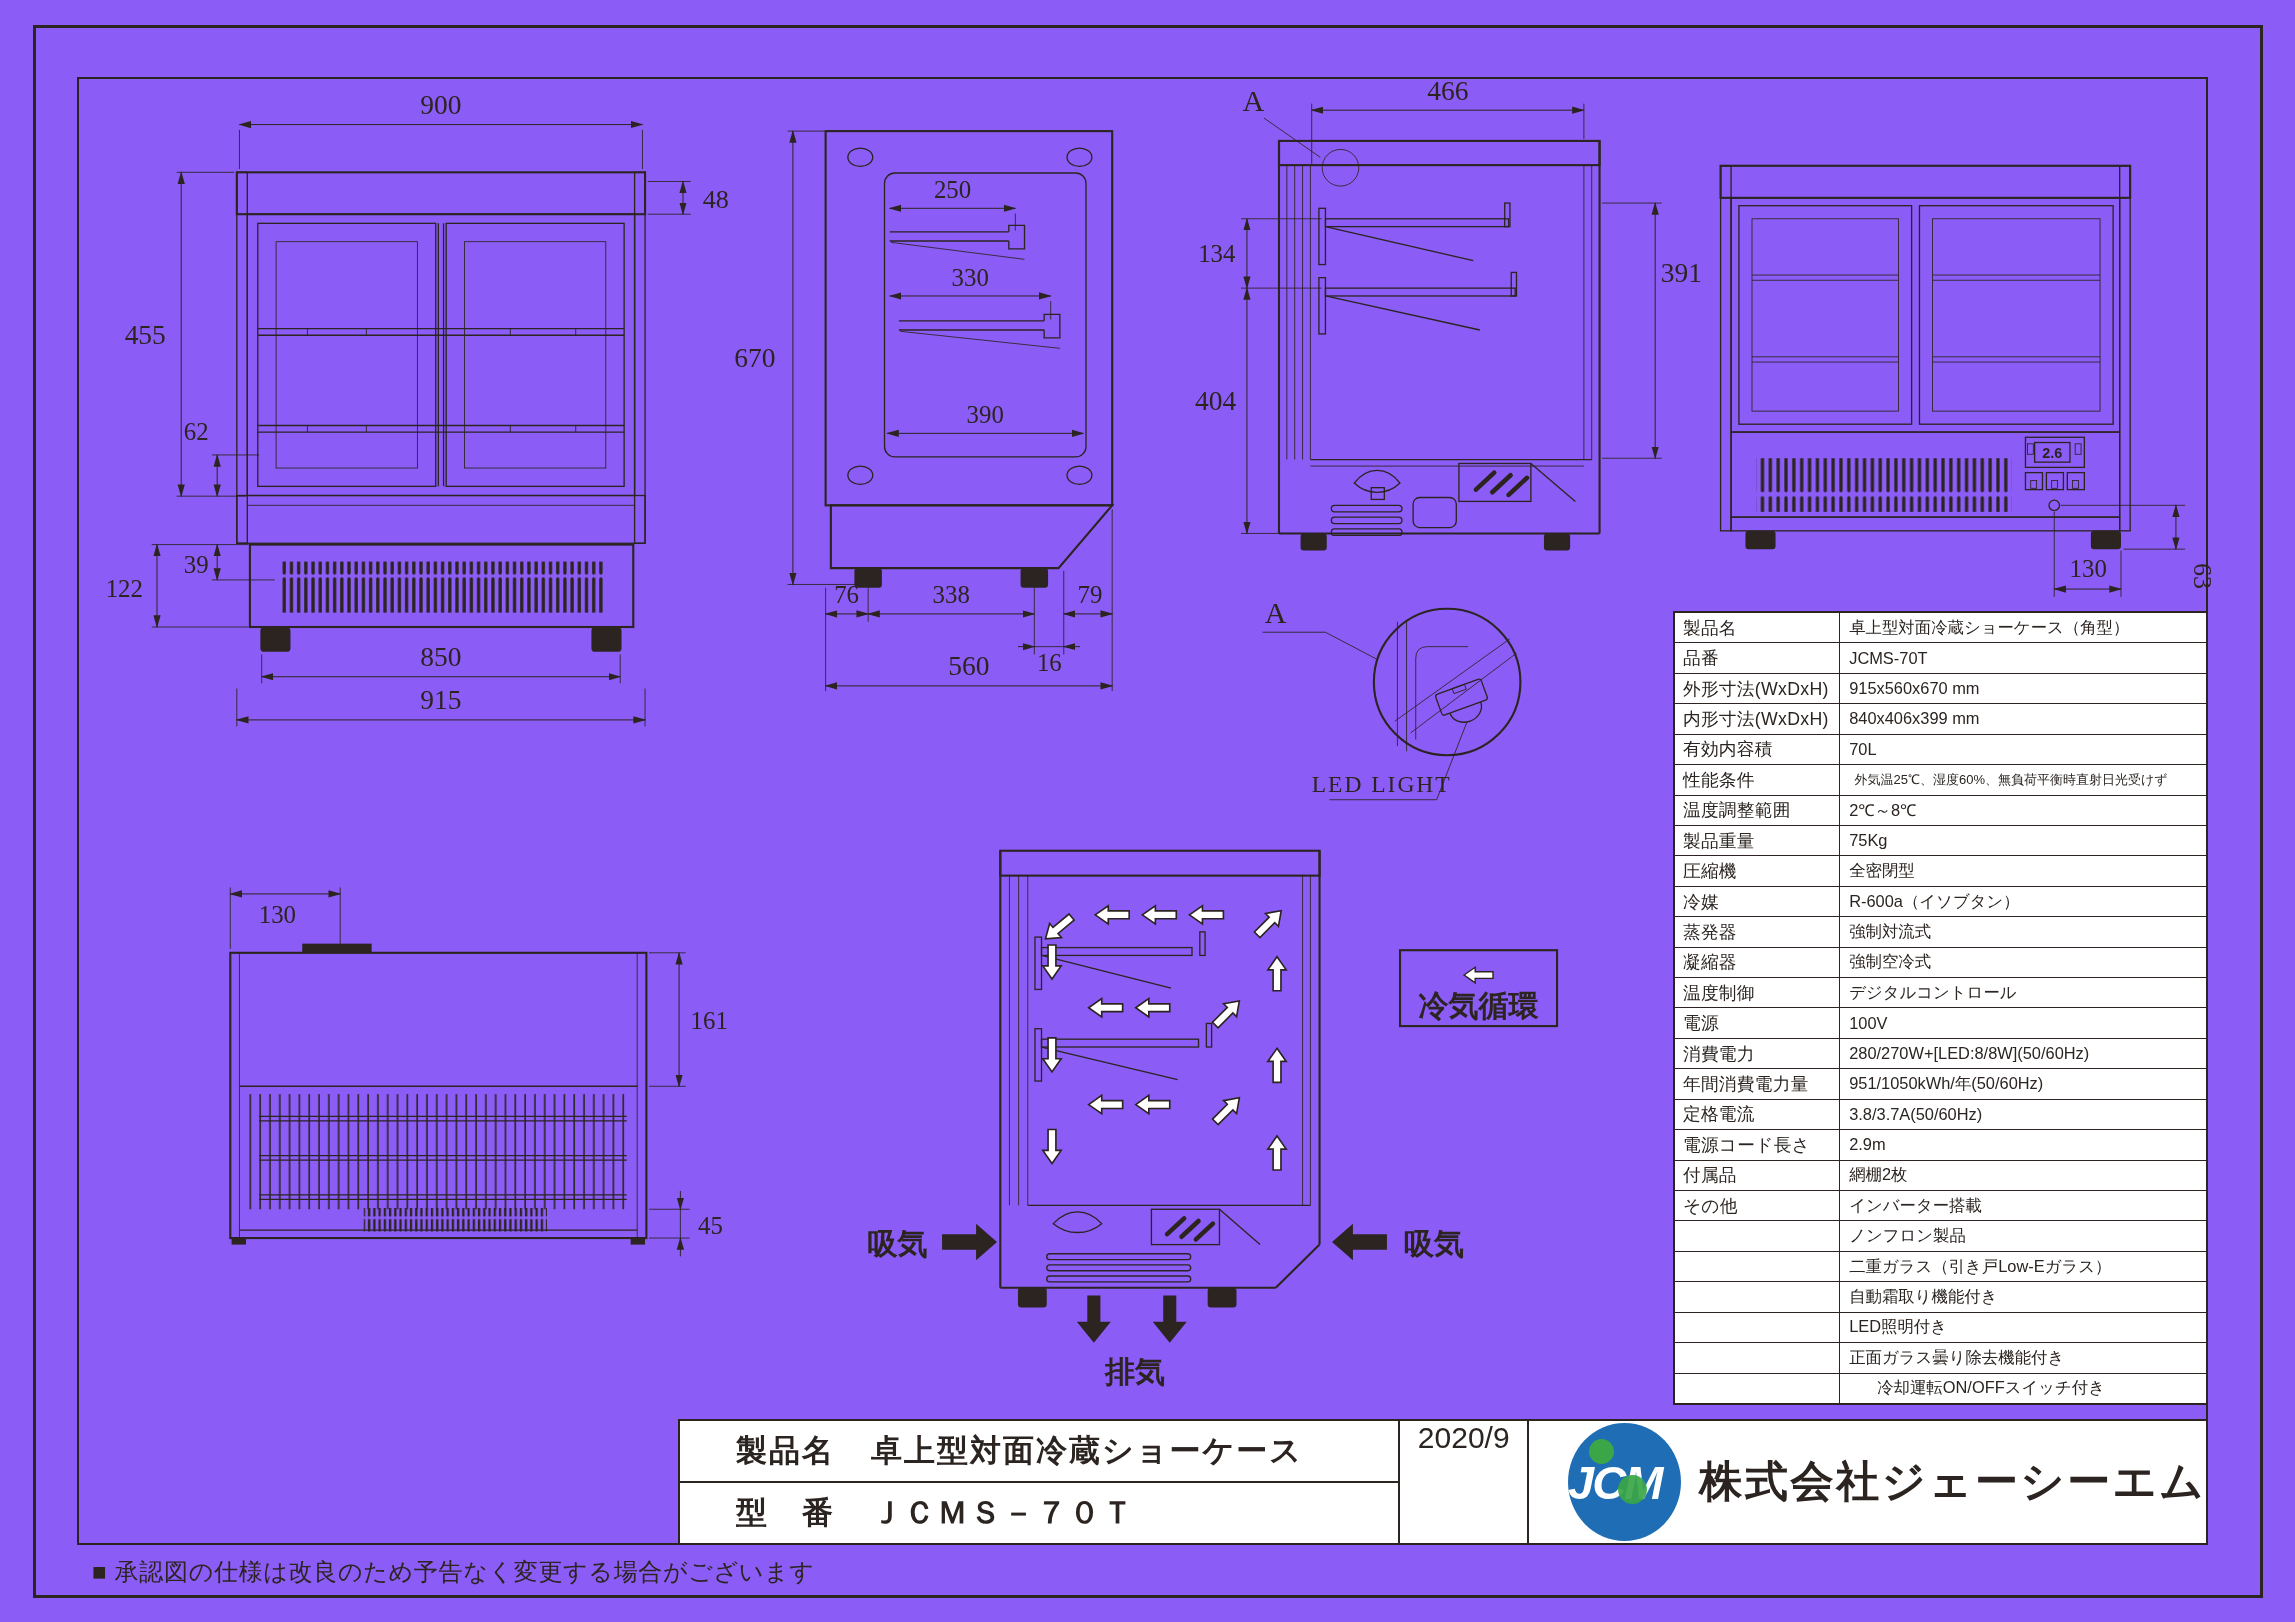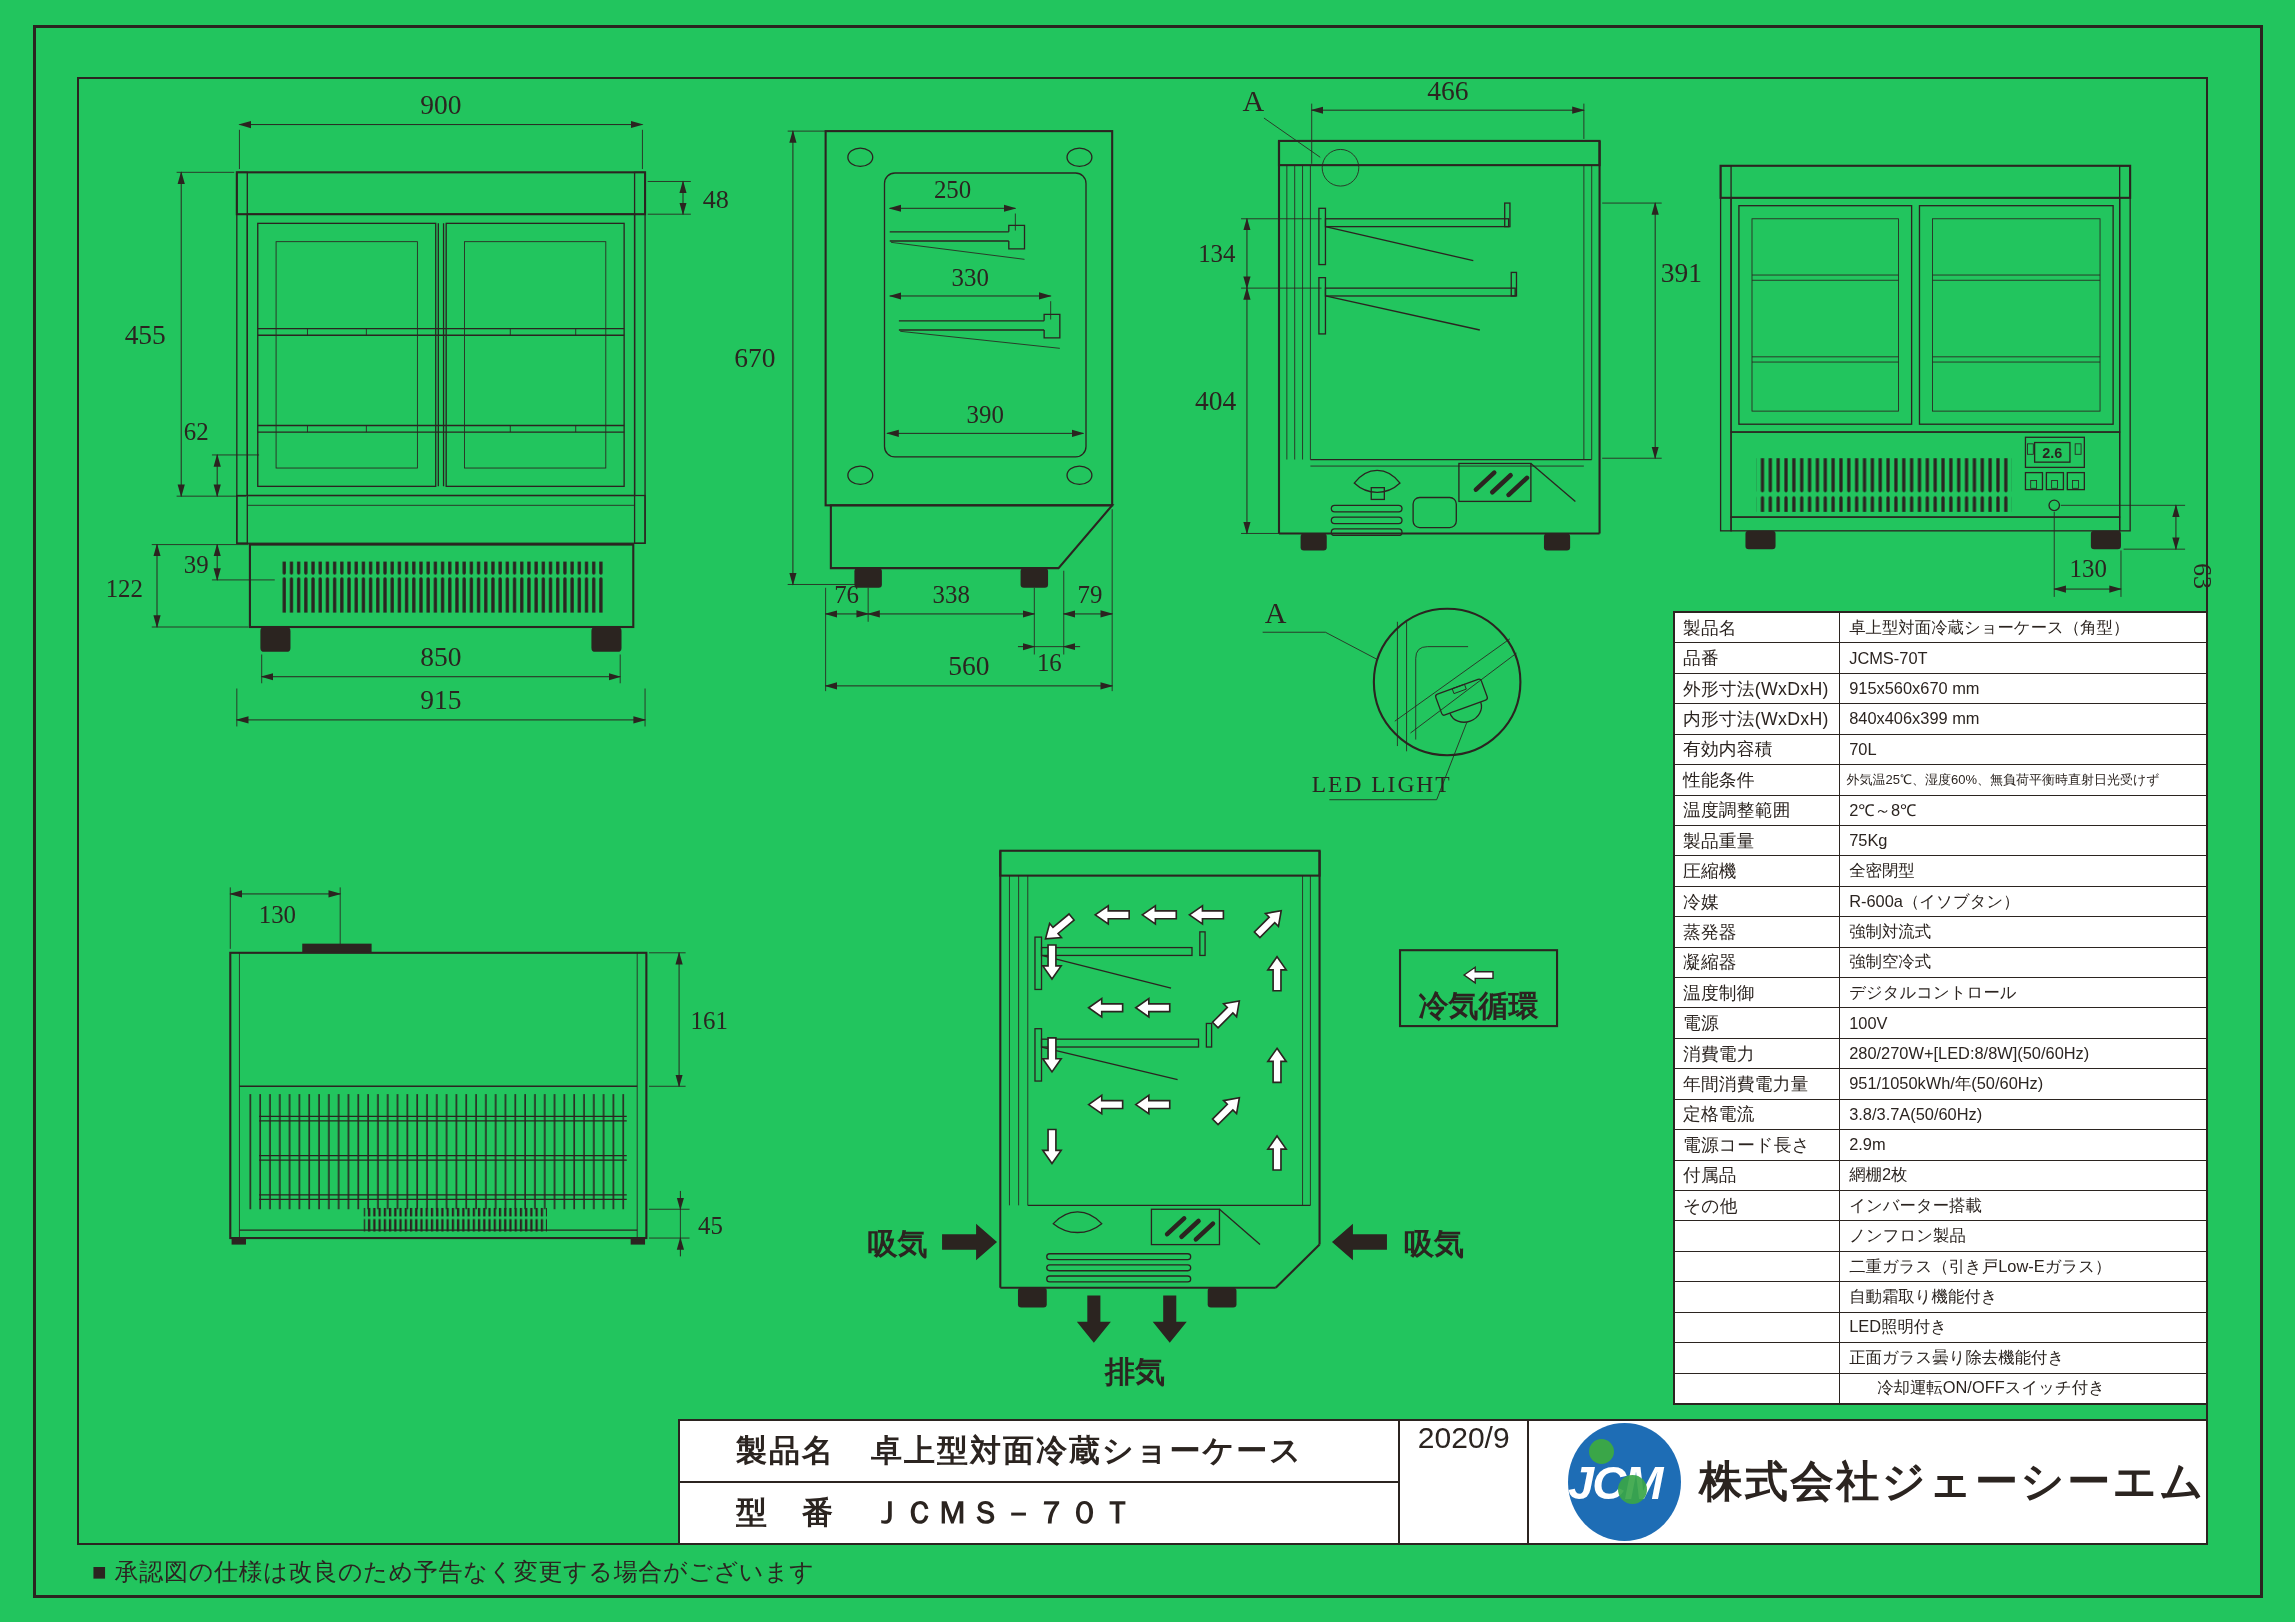--- a/index.html
+++ b/index.html
@@ -1,16 +1,16 @@
 <!DOCTYPE html>
 <html style="font-size:10.5px"><head>
 <meta charset="utf-8">
 <style>
   html,body{margin:0;padding:0;background:#ffffff;}
-  #sheet{position:relative;width:2295px;height:1623px;background:#22c55e;overflow:hidden;
+  #sheet{position:relative;width:2295px;height:1623px;background:#8b5cf6;overflow:hidden;
          font-family:"Liberation Sans",sans-serif;color:#2b2420;}
   .border-outer{position:absolute;left:33px;top:25px;width:2230px;height:1573px;
                 border:3.3px solid #2b2420;box-sizing:border-box;}
   .border-inner{position:absolute;left:77px;top:77px;width:2131px;height:1468px;
                 border:2.6px solid #2b2420;box-sizing:border-box;}
   #drawing{position:absolute;left:0;top:0;}
   .ln{stroke:#2b2420;stroke-width:2;fill:none;}
   .lnT{stroke:#2b2420;stroke-width:3.2;fill:none;}
   .thin{stroke:#2b2420;stroke-width:1.3;fill:none;}
   .dim{stroke:#2b2420;stroke-width:1.5;fill:none;}
@@ -21,21 +21,21 @@
   .ledt{font-family:"Liberation Serif",serif;font-size:36px;letter-spacing:3px;fill:#2b2420;text-anchor:middle;}
   .disp{font-family:"Liberation Sans",sans-serif;font-size:22px;fill:#2b2420;text-anchor:middle;font-weight:bold;}
 
   .spec-table{position:absolute;left:1673px;top:611px;width:535px;height:794px;
               border:2px solid #2b2420;box-sizing:border-box;display:flex;flex-direction:column;background:#fff;}
   .spec-row{flex:1;display:flex;border-bottom:1.3px solid #2b2420;box-sizing:border-box;min-height:0;}
   .spec-row:last-child{border-bottom:none;gap:28px;}
   .spec-label{width:165px;border-right:1.3px solid #2b2420;box-sizing:border-box;display:flex;
               align-items:center;padding-left:7.9px;font-size:17.7px;letter-spacing:0.3px;}
   .spec-value{flex:1;display:flex;align-items:center;padding-left:9.2px;font-size:16.4px;}
-  .spec-value.small{font-size:13px;padding-left:6.5px;}
+  .spec-value.small{font-size:13px;padding-left:6.5px;margin-left:8px;}
 
   .title-block{position:absolute;left:678px;top:1419px;width:1530px;height:126px;
                border:2.6px solid #2b2420;box-sizing:border-box;display:flex;background:#fff;}
   .tb-left{width:779px;display:flex;flex-direction:column;border-right:2px solid #2b2420;box-sizing:border-box;}
   .tb-row{flex:1;display:flex;align-items:center;padding-left:56px;font-size:31px;font-weight:bold;letter-spacing:2px;}
   .tb-row:first-child{border-bottom:2px solid #2b2420;}
   .tb-row .lbl{margin-right:36px;}
   .tb-date{width:139px;border-right:2px solid #2b2420;box-sizing:border-box;display:flex;
            align-items:flex-start;justify-content:center;font-size:30px;}
   .tb-logo{flex:1;display:flex;align-items:center;padding-left:39px;}

